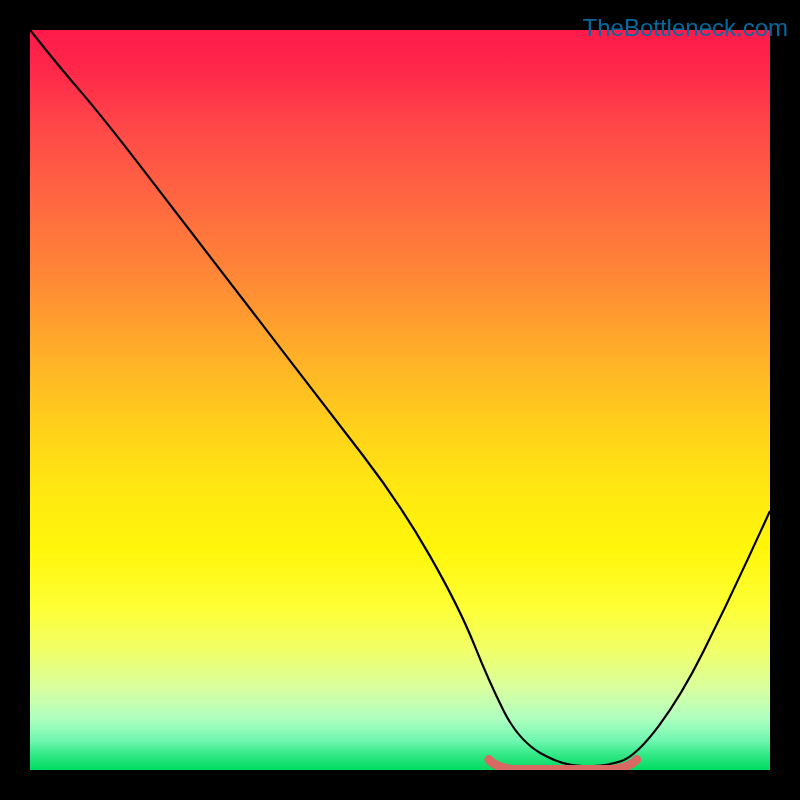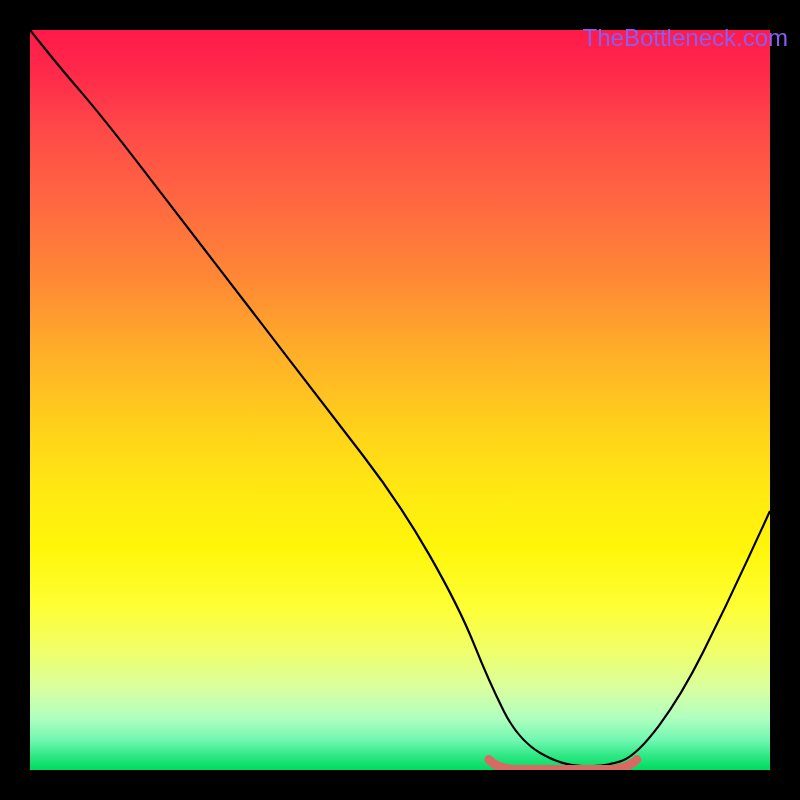--- a/index.html
+++ b/index.html
@@ -6,23 +6,23 @@
   body {
     width: 800px;
     height: 800px;
     background: #000;
     position: relative;
     font-family: Arial, sans-serif;
     overflow: hidden;
   }
   .watermark {
     position: absolute;
-    top: 24px;
+    top: 14px;
     right: 12px;
-    color: #8b5cf6;
+    color: #0369a1;
     font-size: 24px;
     font-weight: 500;
     z-index: 10;
   }
   .plot-area {
     position: absolute;
     left: 30px;
     top: 30px;
     width: 740px;
     height: 740px;

